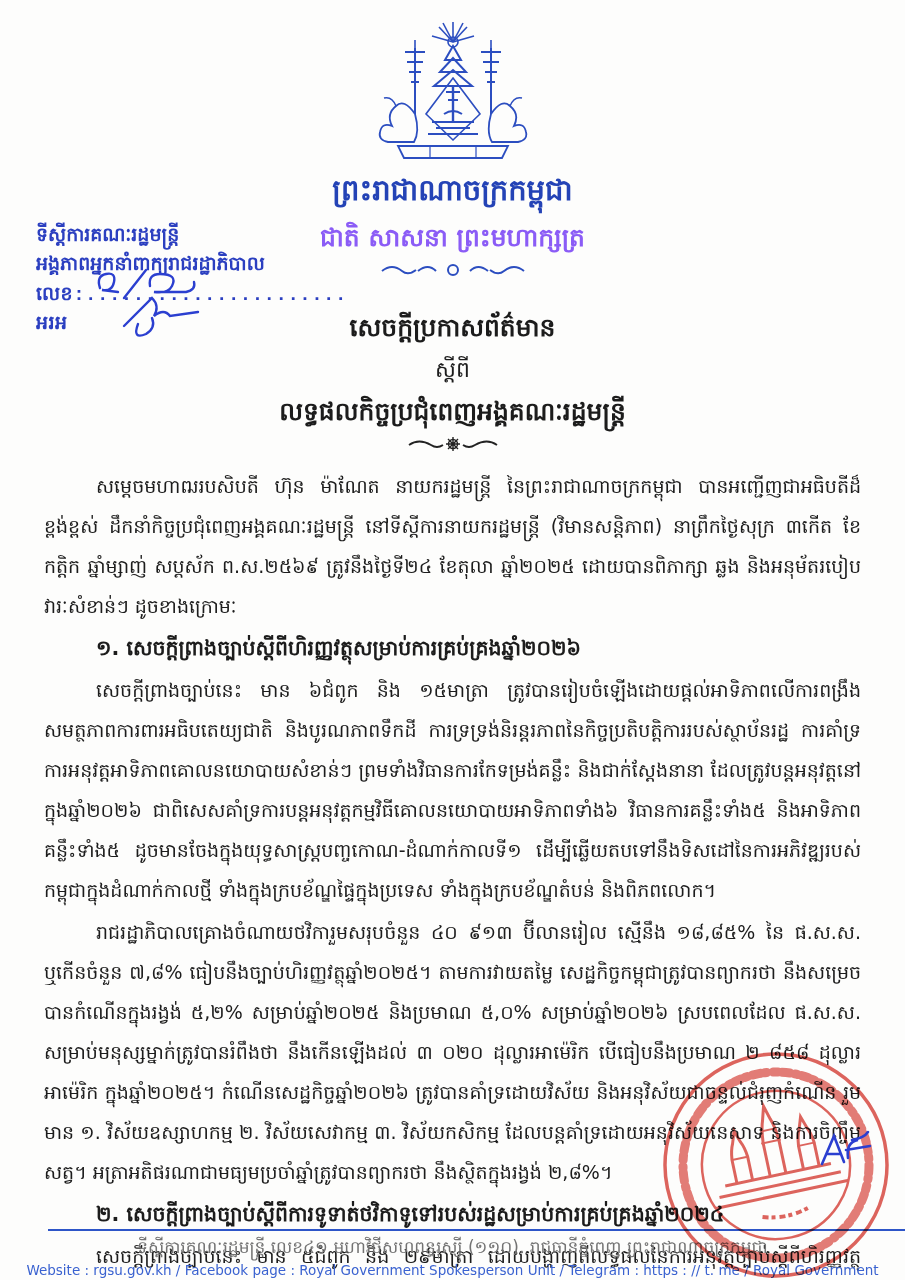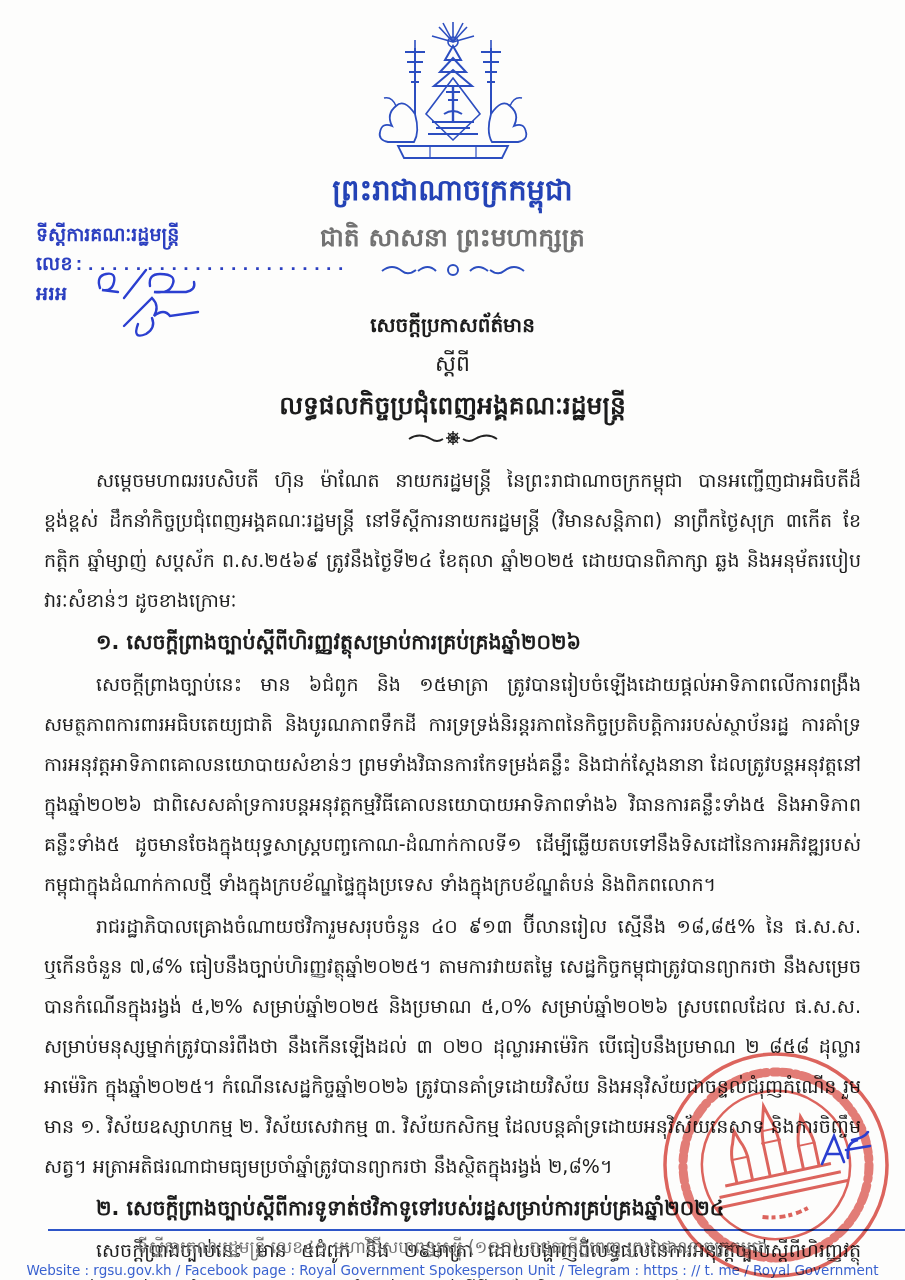--- a/index.html
+++ b/index.html
@@ -18,35 +18,35 @@
   .arms{ display:block; margin:0 auto; }
   .kingdom{
     margin-top:4px;
     font-size:29px; font-weight:bold;
     color:#2443b6;
     text-align:center;
   }
   .motto{
     margin-top:8px;
     font-size:25px; font-weight:bold;
-    color:#737373;
+    color:#8b5cf6;
   }
   .blue-ornament{ margin-top:4px; }
   
   .sender{
     position:absolute; top:222px; left:36px; width:300px;
     color:#2b3fc0; font-weight:bold; font-size:19px; line-height:1.55;
     text-align:left;
     font-family:Liberation Mono, monospace;
   }
   .sender .num-line{ letter-spacing:.5px; }
   .hand-number{ position:absolute; top:46px; left:58px; }
   
   .title-block{ text-align:center; margin-top:30px; position:relative; z-index:2;}
-  .title-1{ font-size:20px; font-weight:bold; }
+  .title-1{ font-size:25px; font-weight:bold; }
   .title-2{ font-size:22px; font-weight:normal; margin-top:8px; }
   .title-3{ font-size:25px; font-weight:bold; margin-top:8px; }
   .black-ornament{ margin-top:4px; }
   
   .body{
     padding:0 44px; margin-top:10px;
     font-size:19px; line-height:40px;
     text-align:justify;
   }
   .body p{ margin:0; text-indent:52px; }
@@ -132,20 +132,21 @@
       <path d="M4 9 Q14 1 24 9 Q30 14 38 8"></path>
       <path d="M40 9 Q50 1 58 9"></path>
       <circle cx="75" cy="8" r="5"></circle>
       <path d="M92 9 Q100 1 110 9"></path>
       <path d="M112 8 Q120 14 126 9 Q136 1 146 9"></path>
     </svg>
   </div>
 
   <div class="sender">
     <div>ទីស្តីការគណៈរដ្ឋមន្ត្រី</div>
+    <div>អង្គភាពអ្នកនាំពាក្យរាជរដ្ឋាភិបាល</div>
     <div class="num-line">លេខ:...................... អរអ</div>
     <svg class="hand-number" width="160" height="80" viewBox="0 0 160 80" fill="none" stroke="#2b3fd0" stroke-width="2.4" stroke-linecap="round">
       <path d="M6 20 Q2 8 12 6 Q22 4 20 14 Q18 24 8 22 L24 24"></path>
       <path d="M30 30 L52 2"></path>
       <path d="M56 18 Q54 6 66 6 Q84 6 78 18 Q74 26 60 24 L92 24 Q102 22 100 14"></path>
       <path d="M30 58 L58 30 Q66 38 60 48 Q70 40 76 48 L104 44"></path>
       <path d="M44 56 Q38 72 52 66 Q62 60 58 50"></path>
     </svg>
   </div>
 

